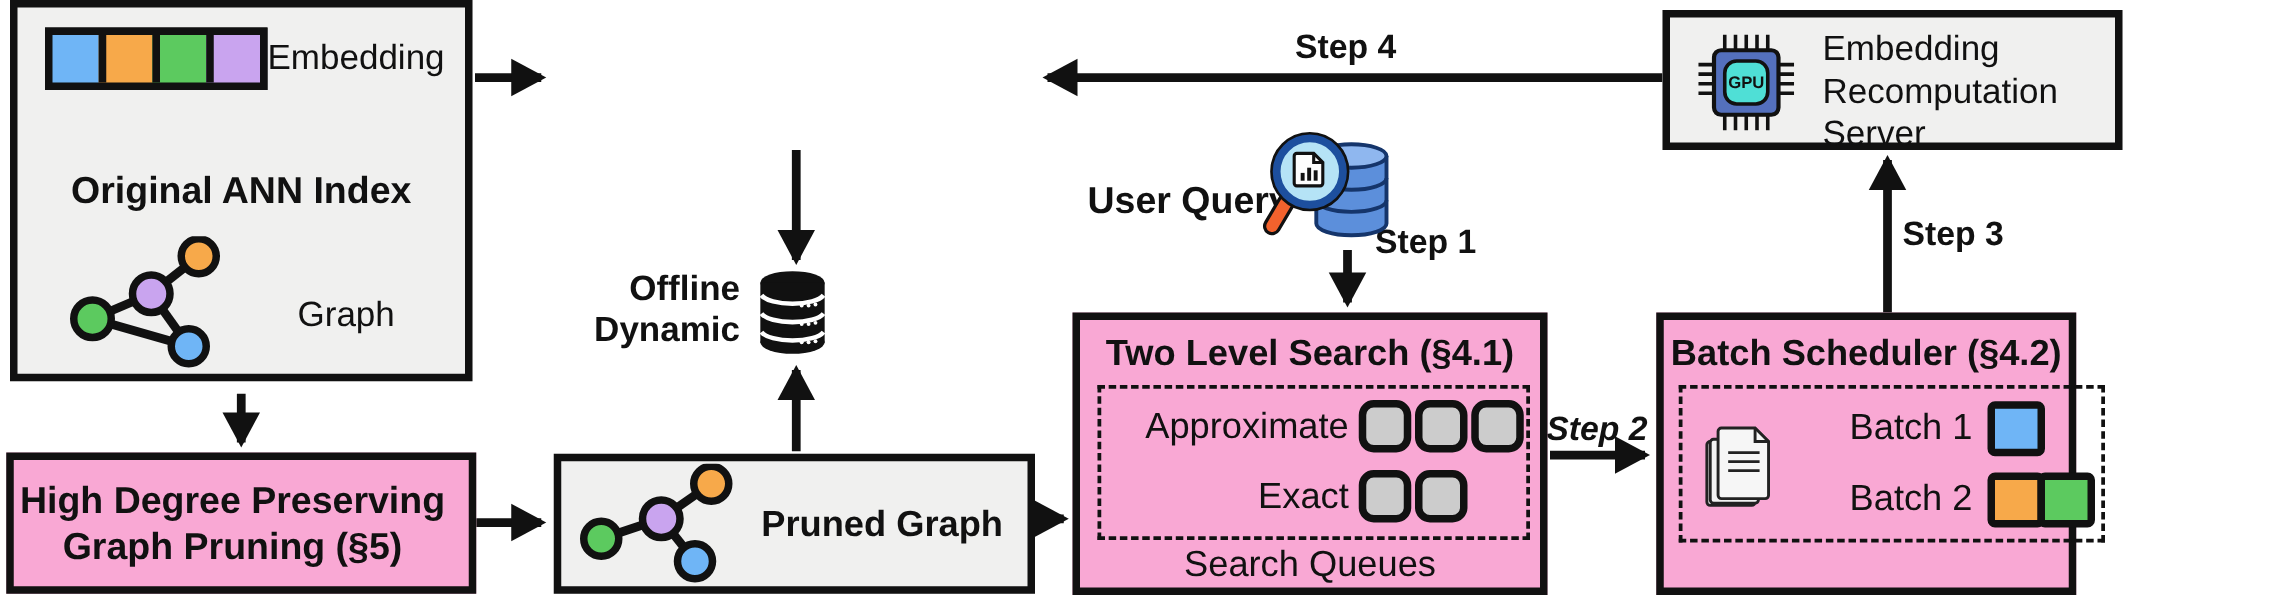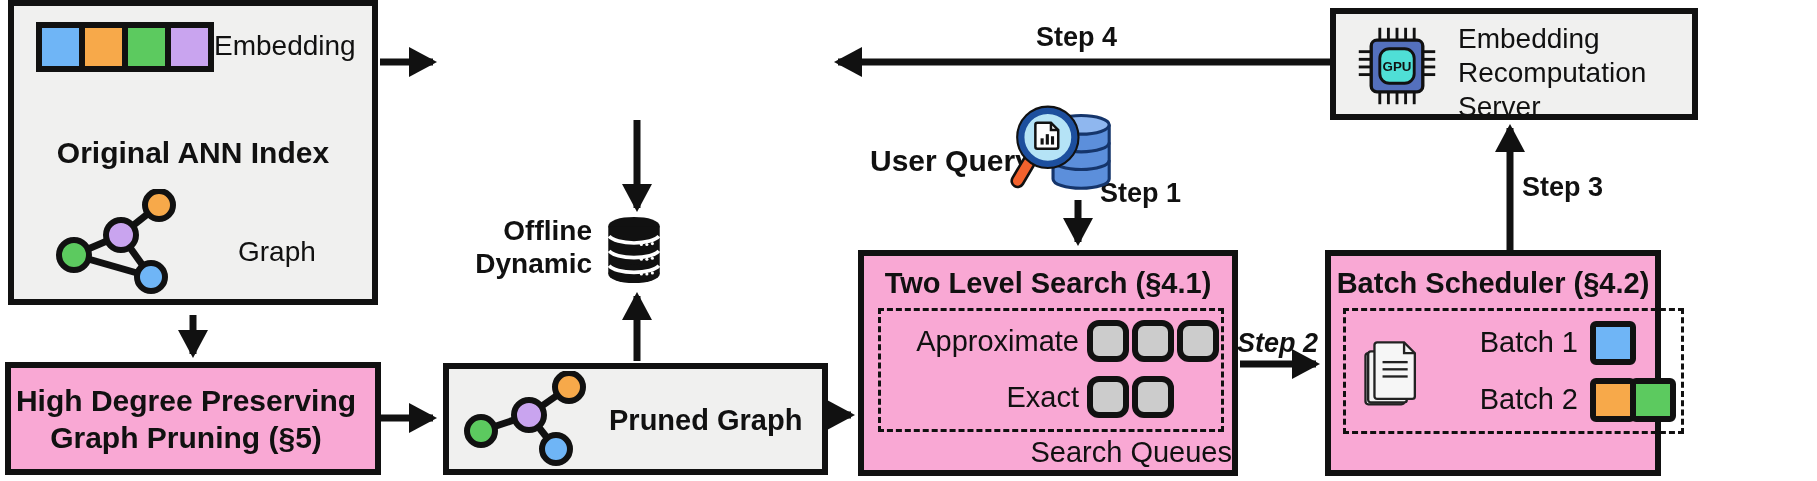--- a/index.html
+++ b/index.html
@@ -44,21 +44,21 @@
 
   
   #box-search { left:858px; top:250px; width:380px; height:226px; }
   .box-title { position:absolute; left:0; top:11px; width:100%; text-align:center; font-size:29px; font-weight:bold; white-space:nowrap; }
   .search-dashed { position:absolute; left:14px; top:52px; width:340px; height:118px; border:3px dashed #111; }
   .queue-rows { position:absolute; left:0; top:2px; width:100%; }
   .queue-row { display:flex; align-items:center; height:56px; }
   .queue-row-label { width:198px; text-align:right; font-size:29px; }
   .queue-cells { display:flex; gap:3px; margin-left:8px; }
   .queue-cell { width:30px; height:30px; background:#cccccc; border:6px solid #111; border-radius:12px; }
-  .box-footer { position:absolute; left:0; top:180px; width:100%; text-align:right; font-size:29px; }
+  .box-footer { position:absolute; left:0; top:180px; width:100%; text-align:center; font-size:29px; }
 
   
   #box-batch { left:1325px; top:250px; width:336px; height:226px; }
   .batch-dashed { position:absolute; left:12px; top:52px; width:335px; height:120px; border:3px dashed #111; }
   .docs-icon { position:absolute; left:18px; top:26px; }
   .batch-rows { position:absolute; left:104px; top:3px; }
   .batch-row { display:flex; align-items:center; height:57px; }
   .batch-row-label { width:128px; text-align:right; font-size:29px; }
   .batch-cells { display:flex; margin-left:12px; }
   .batch-cell { width:34px; height:32px; border:6px solid #111; border-radius:6px; }

